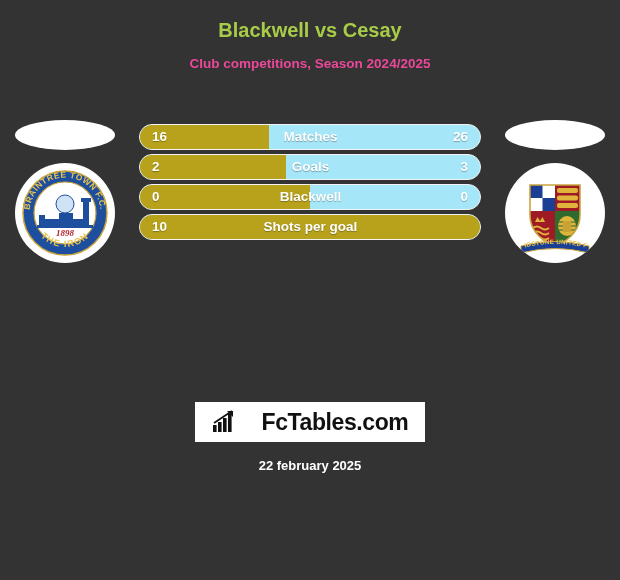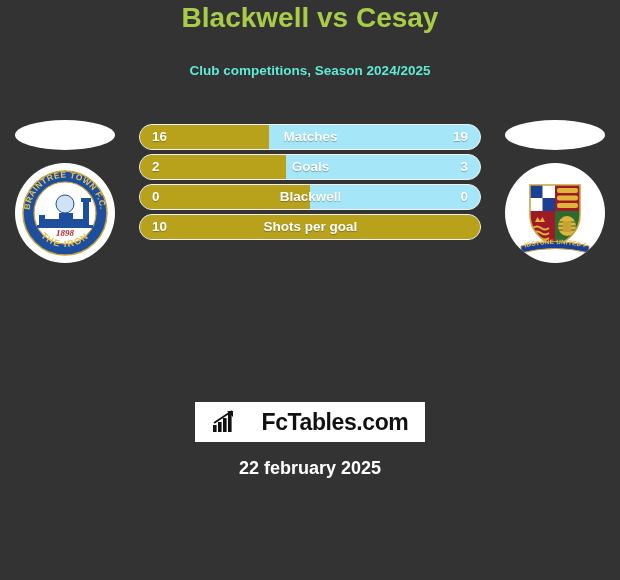--- a/index.html
+++ b/index.html
@@ -12,33 +12,33 @@
     background: #333333;
     font-family: "Liberation Sans", sans-serif;
     overflow: hidden;
     position: relative;
   }
 
   
   .title {
     text-align: center;
     color: #a8cc48;
-    font-size: 28px;
+    font-size: 20px;
     font-weight: bold;
     letter-spacing: 0px;
-    padding-top: 1px;
+    padding-top: 13px;
     line-height: 34px;
     white-space: nowrap;
   }
   .subtitle {
     text-align: center;
-    color: #5eead4;
+    color: #ec4899;
     font-size: 13.5px;
     font-weight: bold;
-    margin-top: 28px;
+    margin-top: 9px;
     line-height: 16px;
   }
 
   
   .badge-wrap {
     position: absolute;
     width: 110px;
     height: 150px;
     top: 120px;
   }
@@ -125,21 +125,21 @@
     letter-spacing: -0.4px;
     line-height: 24px;
   }
   .date {
     position: absolute;
     left: 0;
     right: 0;
     top: 458px;
     text-align: center;
     color: #ffffff;
-    font-size: 18px;
+    font-size: 13px;
     font-weight: bold;
   }
 </style>
 </head>
 <body>
 
 <div class="title">Blackwell vs Cesay</div>
 <div class="subtitle">Club competitions, Season 2024/2025</div>
 
 <div class="badge-wrap left">
@@ -222,21 +222,21 @@
     </svg>
   </div>
 </div>
 
 <div class="stats">
 
   <div class="stat-row">
     <div class="stat-fill" style="width:38%"></div>
     <span class="stat-home">16</span>
     <span class="stat-label">Matches</span>
-    <span class="stat-away">19</span>
+    <span class="stat-away">26</span>
   </div>
 
   <div class="stat-row">
     <div class="stat-fill" style="width:43%"></div>
     <span class="stat-home">2</span>
     <span class="stat-label">Goals</span>
     <span class="stat-away">3</span>
   </div>
 
   <div class="stat-row">

